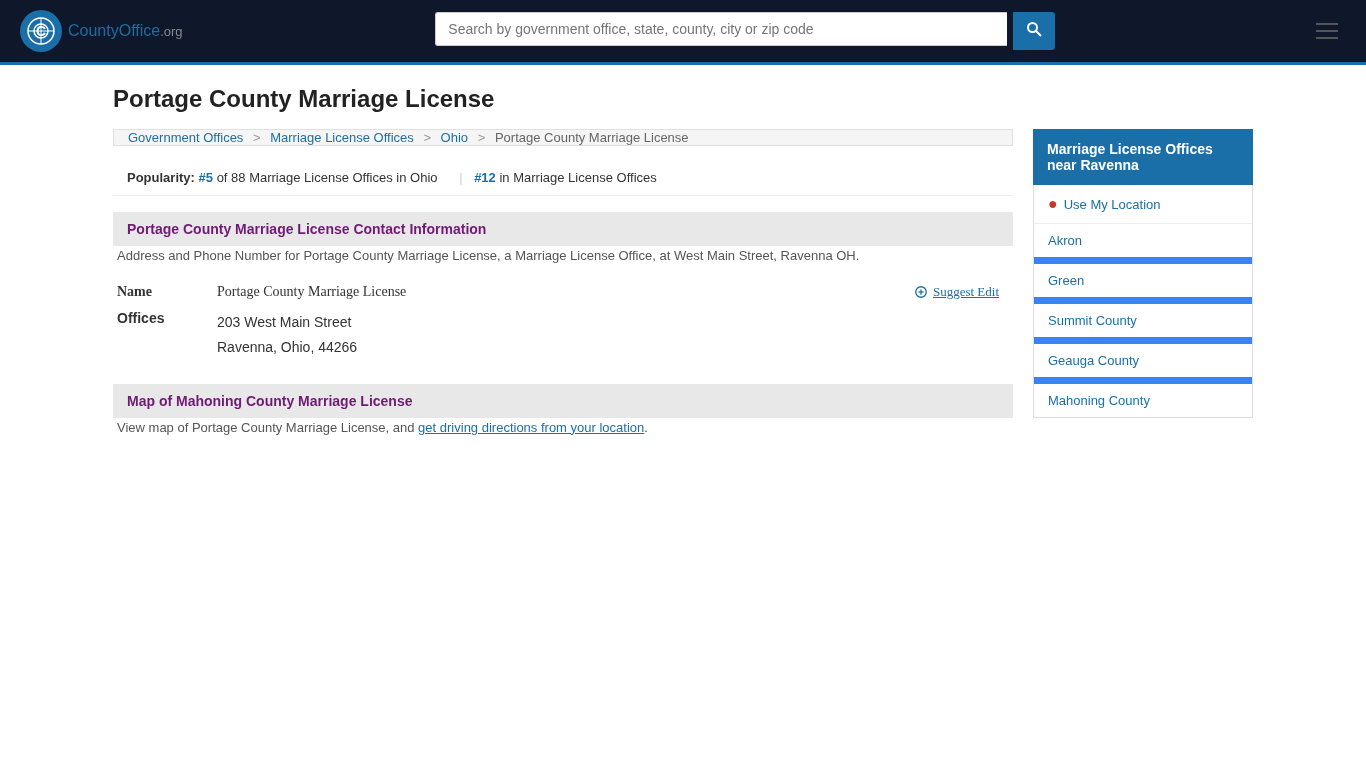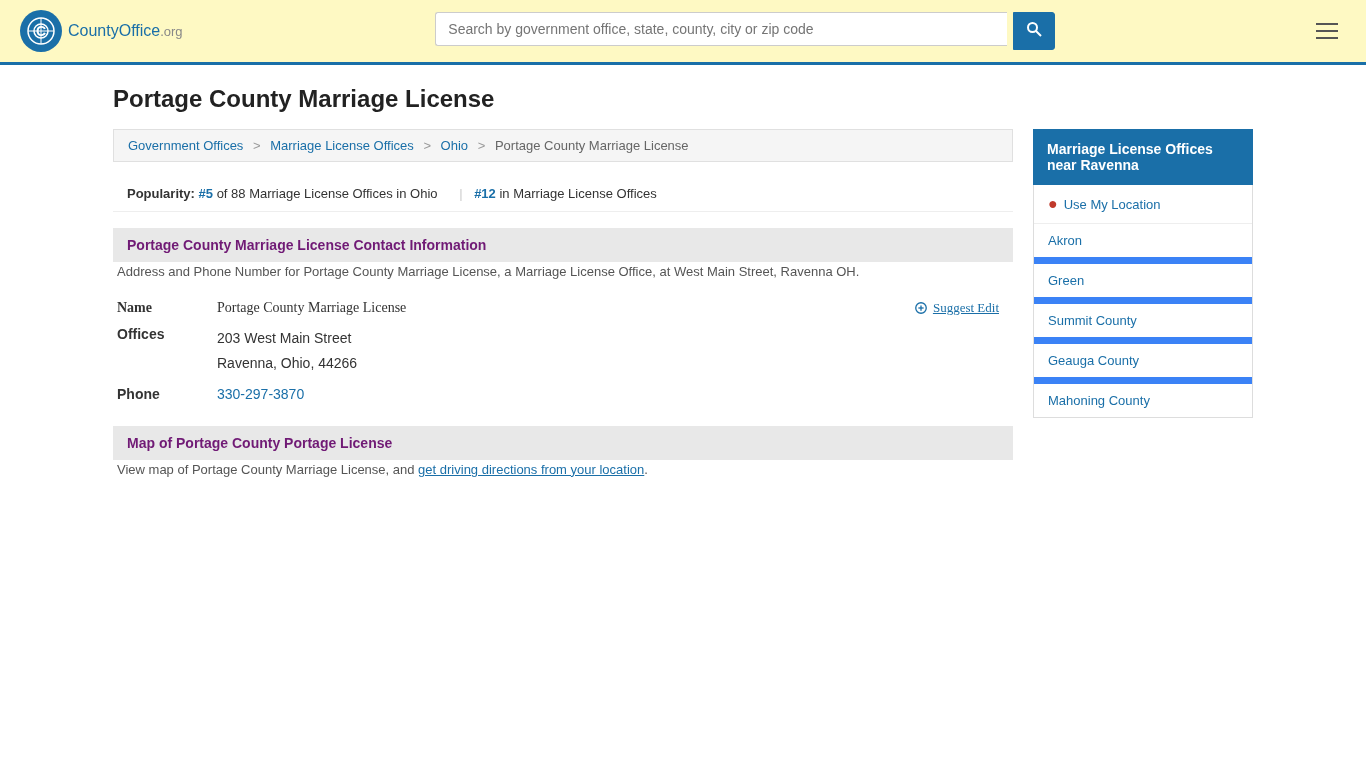--- a/index.html
+++ b/index.html
@@ -1,20 +1,20 @@
 <!DOCTYPE html>
 <html><head>
   <meta charset="utf-8">
   <style>
     * { margin: 0; padding: 0; box-sizing: border-box; }
     body { font-family: Arial, sans-serif; font-size: 14px; color: #333; background: #fff; }
 
     
     .header {
-      background: #fef9c3;
+      background: #0f172a;
       border-bottom: 3px solid #1a6fa8;
       padding: 10px 20px;
       display: flex;
       align-items: center;
       justify-content: space-between;
     }
     .logo-area {
       display: flex;
       align-items: center;
       gap: 6px;
@@ -96,21 +96,21 @@
       display: flex;
       gap: 20px;
     }
     .content-main {
       flex: 1;
     }
 
     
     .breadcrumb {
       background: #f5f5f5;
-      padding: 8px 14px;
+      padding: 0 14px;
       border: 1px solid #e0e0e0;
       font-size: 13px;
       color: #666;
       margin-bottom: 14px;
     }
     .breadcrumb a {
       color: #1a6fa8;
       text-decoration: none;
     }
     .breadcrumb .sep {
@@ -332,29 +332,23 @@
         </div>
 
         <div class="info-row">
           <span class="info-label">Offices</span>
           <span class="info-value address-lines">
             <span>203 West Main Street</span><br>
             <span>Ravenna, Ohio, 44266</span>
           </span>
         </div>
 
-        <div class="info-row">
-          <span class="info-label">Phone</span>
-          <span class="info-value">
-            <a href="#">330-297-3870</a>
-          </span>
-        </div>
-      </div>
-
-      <div class="section-header">Map of Portage County Portage License</div>
+      </div>
+
+      <div class="section-header">Map of Mahoning County Marriage License</div>
       <p class="map-desc">
         <span>View map of Portage County Marriage License, and </span><a href="#">get driving directions from your location</a><span>.</span>
       </p>
 
     </div>
 
     <div class="sidebar">
       <div class="sidebar-header">
         <span>Marriage License Offices</span><br>
         <span>near Ravenna</span>

